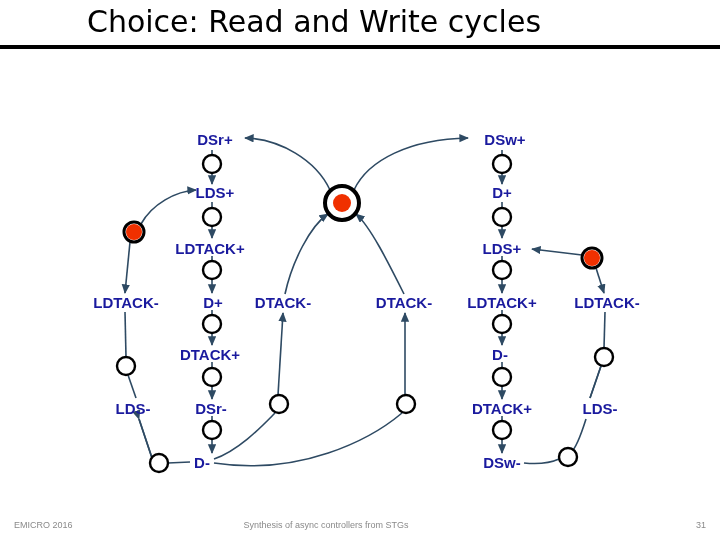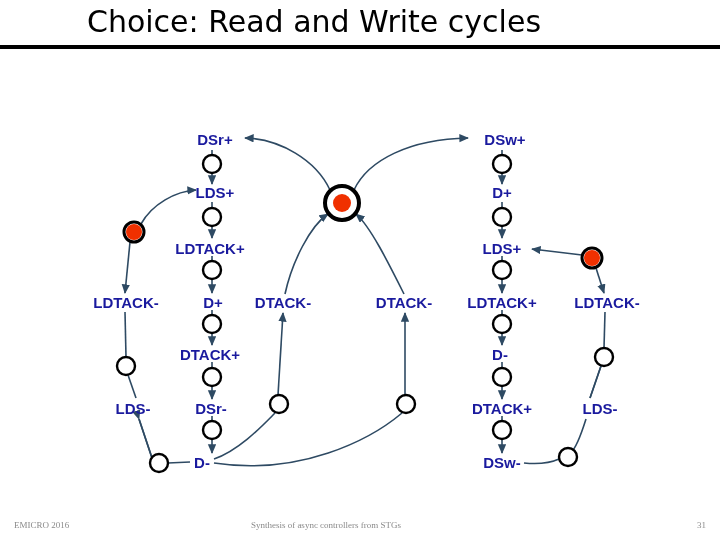--- a/index.html
+++ b/index.html
@@ -44,21 +44,21 @@
   #stg-canvas {
     position: absolute;
     left: 0;
     top: 52px;
     width: 720px;
     height: 440px;
   }
   .footer-left, .footer-center, .footer-right {
     position: absolute;
     bottom: 10px;
-    font-family: Liberation Serif, serif;
+    font-family: Liberation Sans, sans-serif;
     font-size: 9px;
     color: #8a8a8a;
     white-space: nowrap;
   }
   .footer-left  { left: 14px; }
   .footer-center{ left: 0; width: 652px; text-align: center; }
   .footer-right { right: 14px; }
 
   
   text.stg-label {

